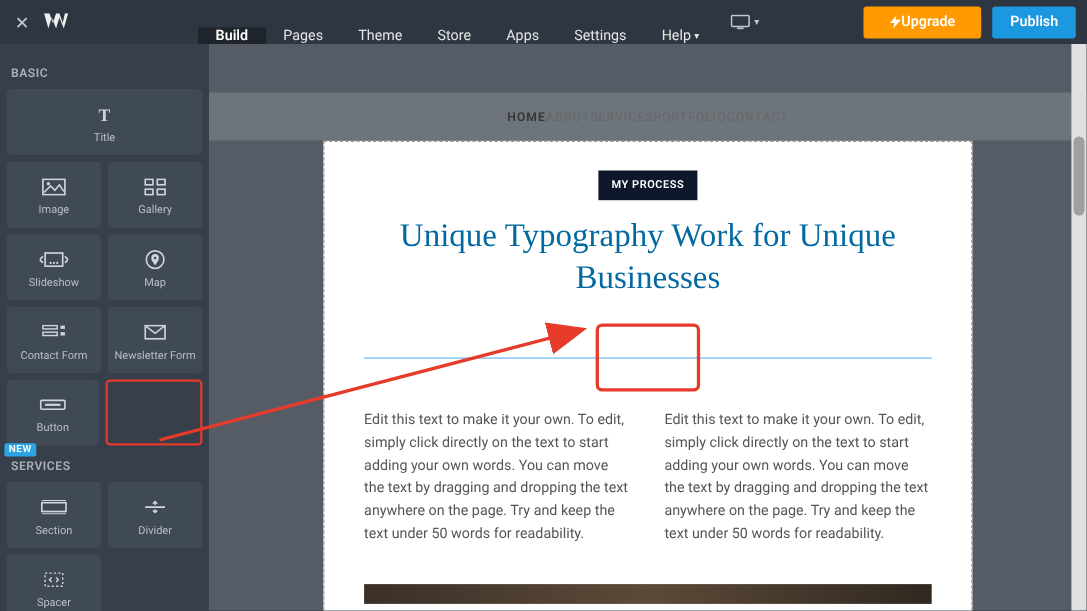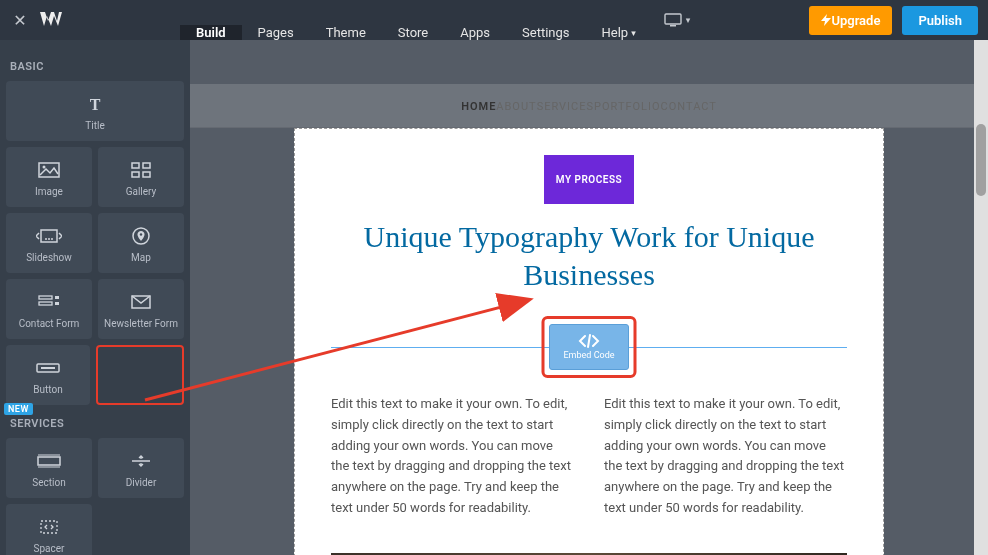--- a/index.html
+++ b/index.html
@@ -7,21 +7,21 @@
   
   
   .topbar { height: 40px; background: #2e3641; display: flex; align-items: center; color: #c5c9cf; position: relative; z-index: 10; }
   .topbar .close { width: 40px; text-align: center; font-size: 16px; cursor: pointer; }
   .topbar .logo { width: 40px; text-align: center; font-size: 20px; font-weight: bold; color: #eee; }
   .topbar .mainnav { display: flex; margin-left: 100px; height: 100%; align-items: flex-end; }
   .topbar .mainnav .nav-item { padding: 0 16px; display: flex; align-items: center; font-size: 13px; cursor: pointer; color: #e5e5e5; }
   .topbar .mainnav .nav-item.active { background: #1f242c; color: #fff; font-weight: 600; }
   .topbar .device { margin-left: 12px; display: flex; align-items: center; gap: 4px; cursor: pointer; }
   .topbar .spacer { flex: 1; }
-  .topbar .btn-upgrade { background: #ff9a00; color: #fff; padding: 7px 12px; border-radius: 3px; font-size: 13px; font-weight: 600; cursor: pointer; display: flex; align-items: center; gap: 0; }
+  .topbar .btn-upgrade { background: #ff9a00; color: #fff; padding: 7px 24px; border-radius: 3px; font-size: 13px; font-weight: 600; cursor: pointer; display: flex; align-items: center; gap: 0; }
   .topbar .btn-publish { background: #1b98e0; color: #fff; padding: 7px 16px; border-radius: 3px; font-size: 13px; font-weight: 600; margin: 0 10px; cursor: pointer; }
   
   
   .workspace { display: flex; height: 544px; }
   
   
   .sidebar { width: 190px; background: #363f4a; color: #a7aeb8; overflow-y: auto; padding: 8px 6px 20px 6px; }
   .sidebar .section-label { font-size: 11px; font-weight: 600; letter-spacing: 0.5px; color: #aab0ba; margin: 12px 4px 8px 4px; position: relative; }
   .sidebar .section-label .badge { position: absolute; left: -6px; top: -14px; background: #2ea4e6; color: #fff; font-size: 9px; padding: 1px 4px; border-radius: 2px; font-weight: 600; }
   .grid-row { display: flex; gap: 6px; margin-bottom: 6px; }
@@ -35,21 +35,21 @@
   .canvas-wrap { flex: 1; background: #555c66; position: relative; overflow: hidden; }
   .canvas-scroll { position: absolute; right: 0; top: 0; width: 14px; height: 100%; background: #e0e0e0; }
   .canvas-scroll .thumb { position: absolute; top: 84px; left: 2px; width: 10px; height: 72px; background: #a0a0a0; border-radius: 5px; }
   
   .page-nav { display: flex; justify-content: center; padding: 16px 0 14px; font-size: 11px; letter-spacing: 1px; color: #666; border-bottom: 1px solid rgba(0,0,0,0.08); background: rgba(255,255,255,0.15); margin-top: 44px; }
   .page-nav span { cursor: pointer; }
   .page-nav span.active { color: #333; font-weight: 600; }
   
   .sheet { margin: 0 auto; width: 590px; background: #fff; border: 1px dashed #999; margin-top: 0; padding-bottom: 40px; }
   .sheet-inner { padding: 26px 36px 0 36px; text-align: center; }
-  .tag { display: inline-block; background: #6d28d9; color: #fff; font-size: 10px; font-weight: 600; letter-spacing: 0.5px; padding: 19px 12px; }
+  .tag { display: inline-block; background: #0f172a; color: #fff; font-size: 10px; font-weight: 600; letter-spacing: 0.5px; padding: 8px 12px; }
   .headline { font-family: Georgia, 'Times New Roman', serif; font-size: 30px; color: #0369a1; margin-top: 14px; line-height: 1.25; font-weight: 400; }
   
   .drop-zone { margin: 26px 36px 0 36px; position: relative; height: 55px; }
   .drop-line { position: absolute; top: 50%; left: 0; right: 0; height: 1px; background: #5eaef0; }
   .drop-chip { position: absolute; left: 50%; top: 50%; transform: translate(-50%, -50%); background: #78b5e8; color: #fff; border-radius: 3px; width: 80px; height: 46px; display: flex; flex-direction: column; align-items: center; justify-content: center; border: 1px solid #5a9fd8; }
   .drop-chip .lbl { font-size: 9px; margin-top: 2px; }
   .drop-highlight { position: absolute; left: 50%; top: 50%; transform: translate(-50%, -50%); border: 3px solid #e63b2a; border-radius: 6px; width: 95px; height: 62px; pointer-events: none; }
   
   .columns { display: flex; gap: 30px; padding: 20px 36px 0 36px; text-align: left; }
   .col { flex: 1; font-size: 13px; color: #555; line-height: 1.6; }
@@ -252,26 +252,20 @@
     </div>
 
     <div class="sheet">
       <div class="sheet-inner">
         <div class="tag">MY PROCESS</div>
         <div class="headline">Unique Typography Work for Unique Businesses</div>
       </div>
 
       <div class="drop-zone">
         <div class="drop-line"></div>
-        <div class="drop-chip">
-          <svg width="22" height="14" viewBox="0 0 22 14">
-              <path d="M7 2 L2 7 L7 12 M15 2 L20 7 L15 12 M12 1 L10 13" fill="none" stroke="#fff" stroke-width="2" stroke-linecap="round"></path>
-            </svg>
-          <div class="lbl">Embed Code</div>
-        </div>
         <div class="drop-highlight"></div>
       </div>
 
       <div class="columns">
         <div class="col">Edit this text to make it your own. To edit, simply click directly on the text to start adding your own words. You can move the text by dragging and dropping the text anywhere on the page. Try and keep the text under 50 words for readability.</div>
         <div class="col">Edit this text to make it your own. To edit, simply click directly on the text to start adding your own words. You can move the text by dragging and dropping the text anywhere on the page. Try and keep the text under 50 words for readability.</div>
       </div>
 
       <div class="img-strip"></div>
     </div>

